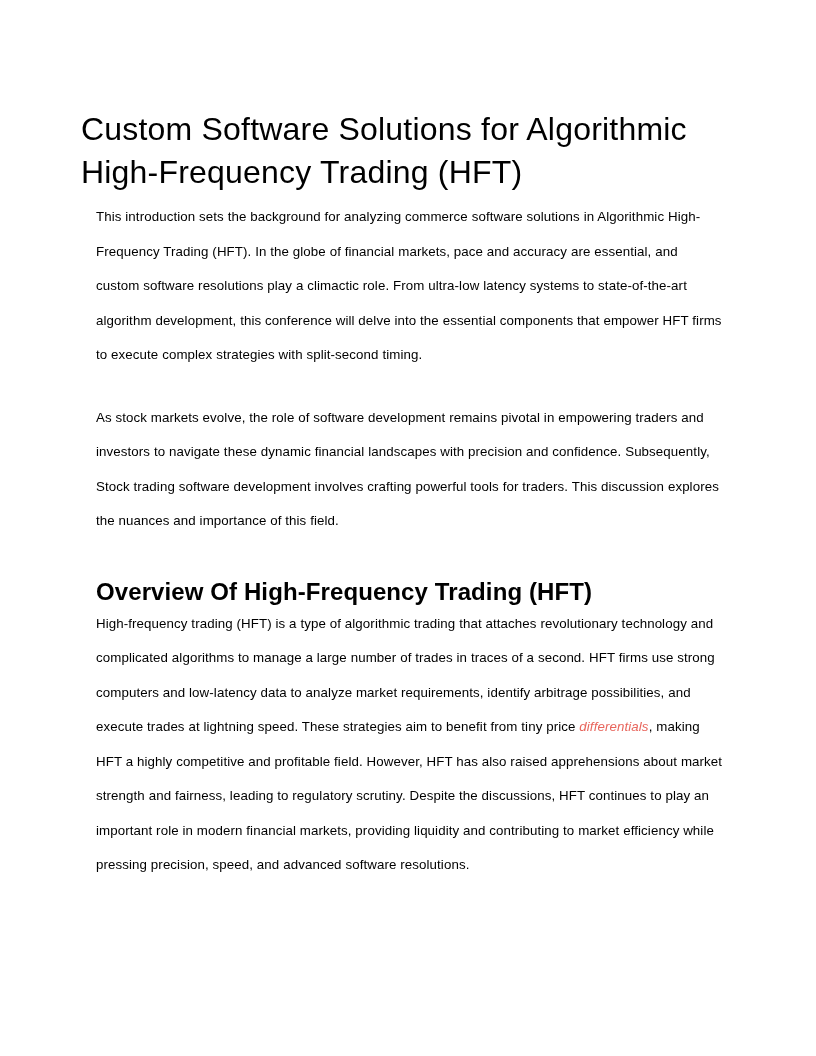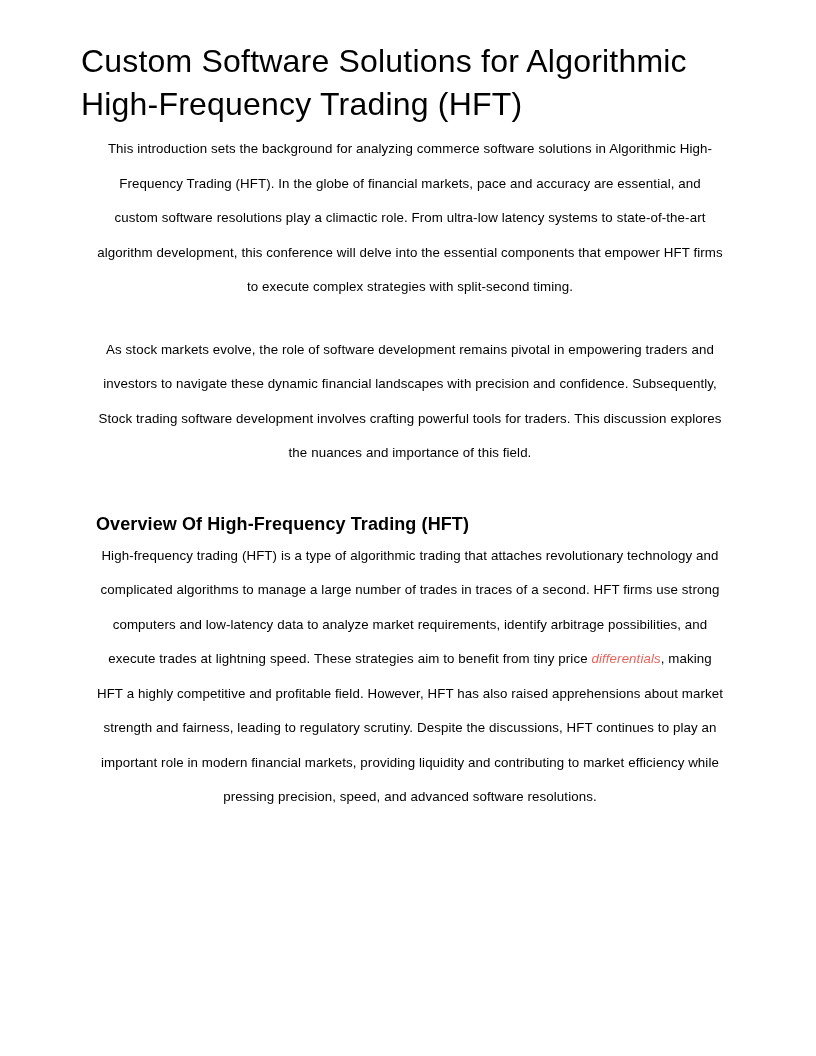--- a/index.html
+++ b/index.html
@@ -8,46 +8,45 @@
     width: 816px;
     height: 1056px;
     font-family: "Liberation Sans", sans-serif;
     color: #000000;
     overflow: hidden;
   }
   .page {
     width: 816px;
     height: 1056px;
     background: #ffffff;
-    padding: 40px 92px 0 96px;
+    padding: 108px 92px 0 96px;
   }
   .doc-title {
     font-family: "Liberation Sans", sans-serif;
     font-weight: 400;
     font-size: 32px;
     line-height: 43px;
     color: #000000;
     margin-left: -15px;
     margin-bottom: 6px;
     letter-spacing: 0.2px;
   }
   .body-text {
     font-size: 13.3px;
     line-height: 34.5px;
     color: #000000;
     letter-spacing: 0.1px;
-    text-align: center;
   }
   .para-gap {
     margin-top: 28px;
   }
   .section-heading {
     font-family: "Liberation Sans", sans-serif;
     font-weight: 700;
-    font-size: 18px;
+    font-size: 24px;
     line-height: 26px;
     color: #000000;
     margin-top: 40px;
     margin-bottom: 2px;
     letter-spacing: 0.1px;
   }
   .doc-link {
     color: var(--link-color, #e8655c);
     text-decoration: none;
     cursor: pointer;

